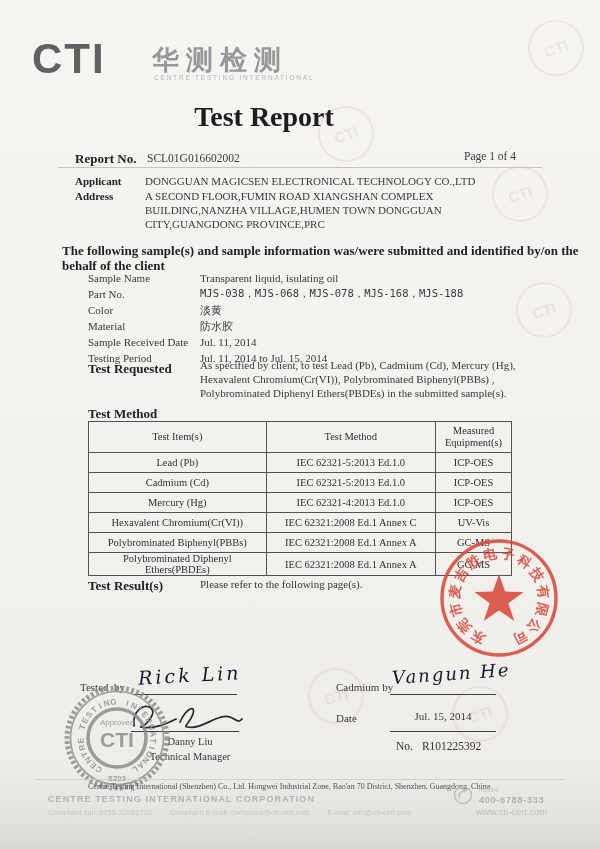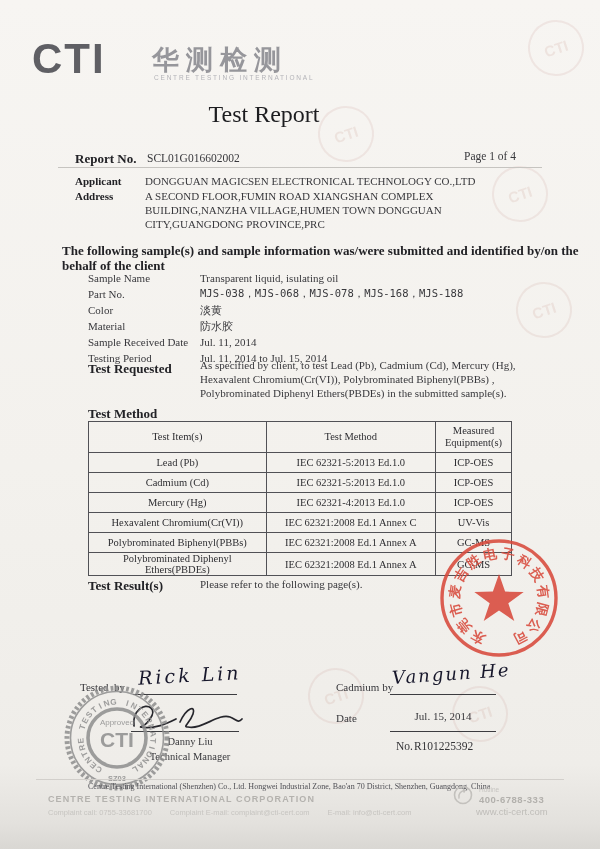--- a/index.html
+++ b/index.html
@@ -11,21 +11,21 @@
   .abs{position:absolute;}
   .sans{font-family:"Liberation Sans",sans-serif;}
   .mono{font-family:"DejaVu Sans Mono",monospace;}
 
   
   .logo-cti{left:32px;top:38px;font-family:"Liberation Sans",sans-serif;font-weight:bold;
     font-size:42px;line-height:42px;color:#5f5f64;letter-spacing:2px;}
   .logo-cn{left:152px;top:42px;font-size:27px;color:#96969b;letter-spacing:7px;font-weight:bold;}
   .logo-sub{left:154px;top:74px;font-family:"Liberation Sans",sans-serif;font-size:6.5px;
     color:#b3b3b8;letter-spacing:1.8px;}
-  .title{left:0;top:101px;width:528px;text-align:center;font-size:24px;font-weight:normal;color:#1d1d20;}
+  .title{left:0;top:101px;width:528px;text-align:center;font-size:28px;font-weight:bold;color:#1d1d20;}
 
   .lbl{font-weight:bold;font-size:13px;color:#222226;}
   .val{font-size:11px;color:#38383c;}
   .rule{height:1px;background:#c6c4c0;}
 
   
   table.tm{border-collapse:collapse;width:424px;font-size:10.5px;color:#2e2e32;}
   table.tm th,table.tm td{border:1px solid #515156;text-align:center;padding:0 2px;}
   table.tm th{height:30px;font-weight:normal;line-height:12px;}
   table.tm td{height:19px;}
@@ -186,21 +186,21 @@
     <path d="M4,26 C2,10 15,3 21,8 C27,13 16,26 10,27 C24,30 38,23 46,19 M50,22 C57,7 66,5 63,14 C60,23 52,27 58,27 C72,30 88,13 100,17 C106,19 108,24 112,19" fill="none" stroke="#26262c" stroke-width="1.7" stroke-linecap="round"></path>
   </svg>
   <div class="abs uline" style="left:131px;top:731px;width:108px;"></div>
   <div class="abs val" style="left:150px;top:736px;width:80px;text-align:center;font-size:10.5px;">Danny Liu</div>
   <div class="abs val" style="left:136px;top:751px;width:108px;text-align:center;font-size:10.5px;">Technical Manager</div>
 
   <div class="abs val" style="left:336px;top:712px;font-size:11px;">Date</div>
   <div class="abs val" style="left:392px;top:710px;width:102px;text-align:center;font-size:11px;">Jul. 15, 2014</div>
   <div class="abs uline" style="left:390px;top:731px;width:106px;"></div>
 
-  <div class="abs" style="left:396px;top:740px;display:flex;gap:1px;font-size:11.5px;">
+  <div class="abs" style="left:396px;top:740px;display:flex;gap:9px;font-size:11.5px;">
     <span>No.</span>
     <span>R101225392</span>
   </div>
 
   <svg class="abs" style="left:62px;top:683px;opacity:.85;" width="110" height="110" viewBox="0 0 110 110">
     <circle cx="55" cy="55" r="50" fill="none" stroke="#8e8e8e" stroke-width="5" stroke-dasharray="2.8,2.4"></circle>
     <circle cx="55" cy="55" r="46.5" fill="none" stroke="#8e8e8e" stroke-width="1.6"></circle>
     <circle cx="55" cy="55" r="29" fill="none" stroke="#8e8e8e" stroke-width="3.6"></circle>
     <g fill="#8e8e8e" font-family="Liberation Sans, sans-serif" font-weight="bold">
         <text x="55" y="21.5" text-anchor="middle" font-size="8.2" transform="rotate(-150 55 55)">C</text>

